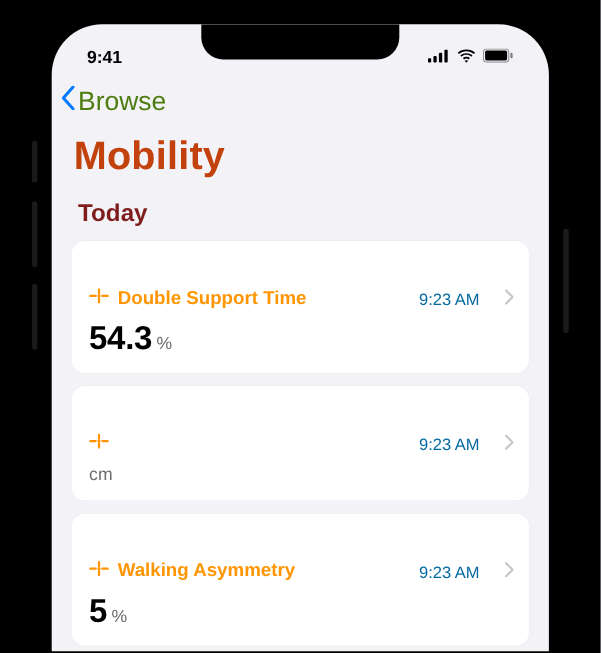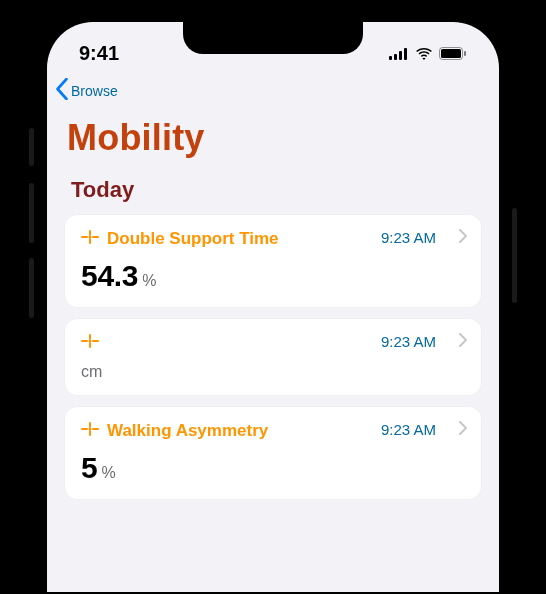--- a/index.html
+++ b/index.html
@@ -48,36 +48,36 @@
       border-radius: 0 0 20px 20px;
       z-index: 10;
     }
     .status-bar {
       display: flex;
       justify-content: space-between;
       align-items: center;
       padding: 14px 32px 0 32px;
       height: 48px;
       font-weight: 600;
-      font-size: 20px;
+      font-size: 16px;
       color: #000;
       position: relative;
       z-index: 5;
     }
     .status-right { display: flex; align-items: center; gap: 6px; }
     .nav {
       display: flex;
       align-items: center;
       padding: 8px 14px 8px 8px;
     }
     .back {
       display: flex;
       align-items: center;
-      color: #0369a1;
-      font-size: 14px;
+      color: #4d7c0f;
+      font-size: 24px;
       gap: 2px;
     }
     .title {
       font-size: 36px;
       font-weight: 700;
       color: #c2410c;
       padding: 6px 20px 14px 20px;
       letter-spacing: 0.2px;
     }
     .section-label {
@@ -88,23 +88,24 @@
     }
     .cards { padding: 0 18px; display: flex; flex-direction: column; gap: 12px; }
     .card {
       background: #fff;
       border-radius: 12px;
       padding: 14px 14px 14px 16px;
       box-shadow: 0 0 0 0.5px rgba(0,0,0,0.03);
     }
     .card-top {
       display: flex;
-      align-items: flex-start;
+      align-items: flex-end;
       justify-content: space-between;
       gap: 8px;
+      margin-top: 28px;
     }
     .card-left {
       display: flex;
       align-items: center;
       gap: 8px;
       color: #ff9500;
       font-weight: 600;
       font-size: 17px;
     }
     .card-right {

